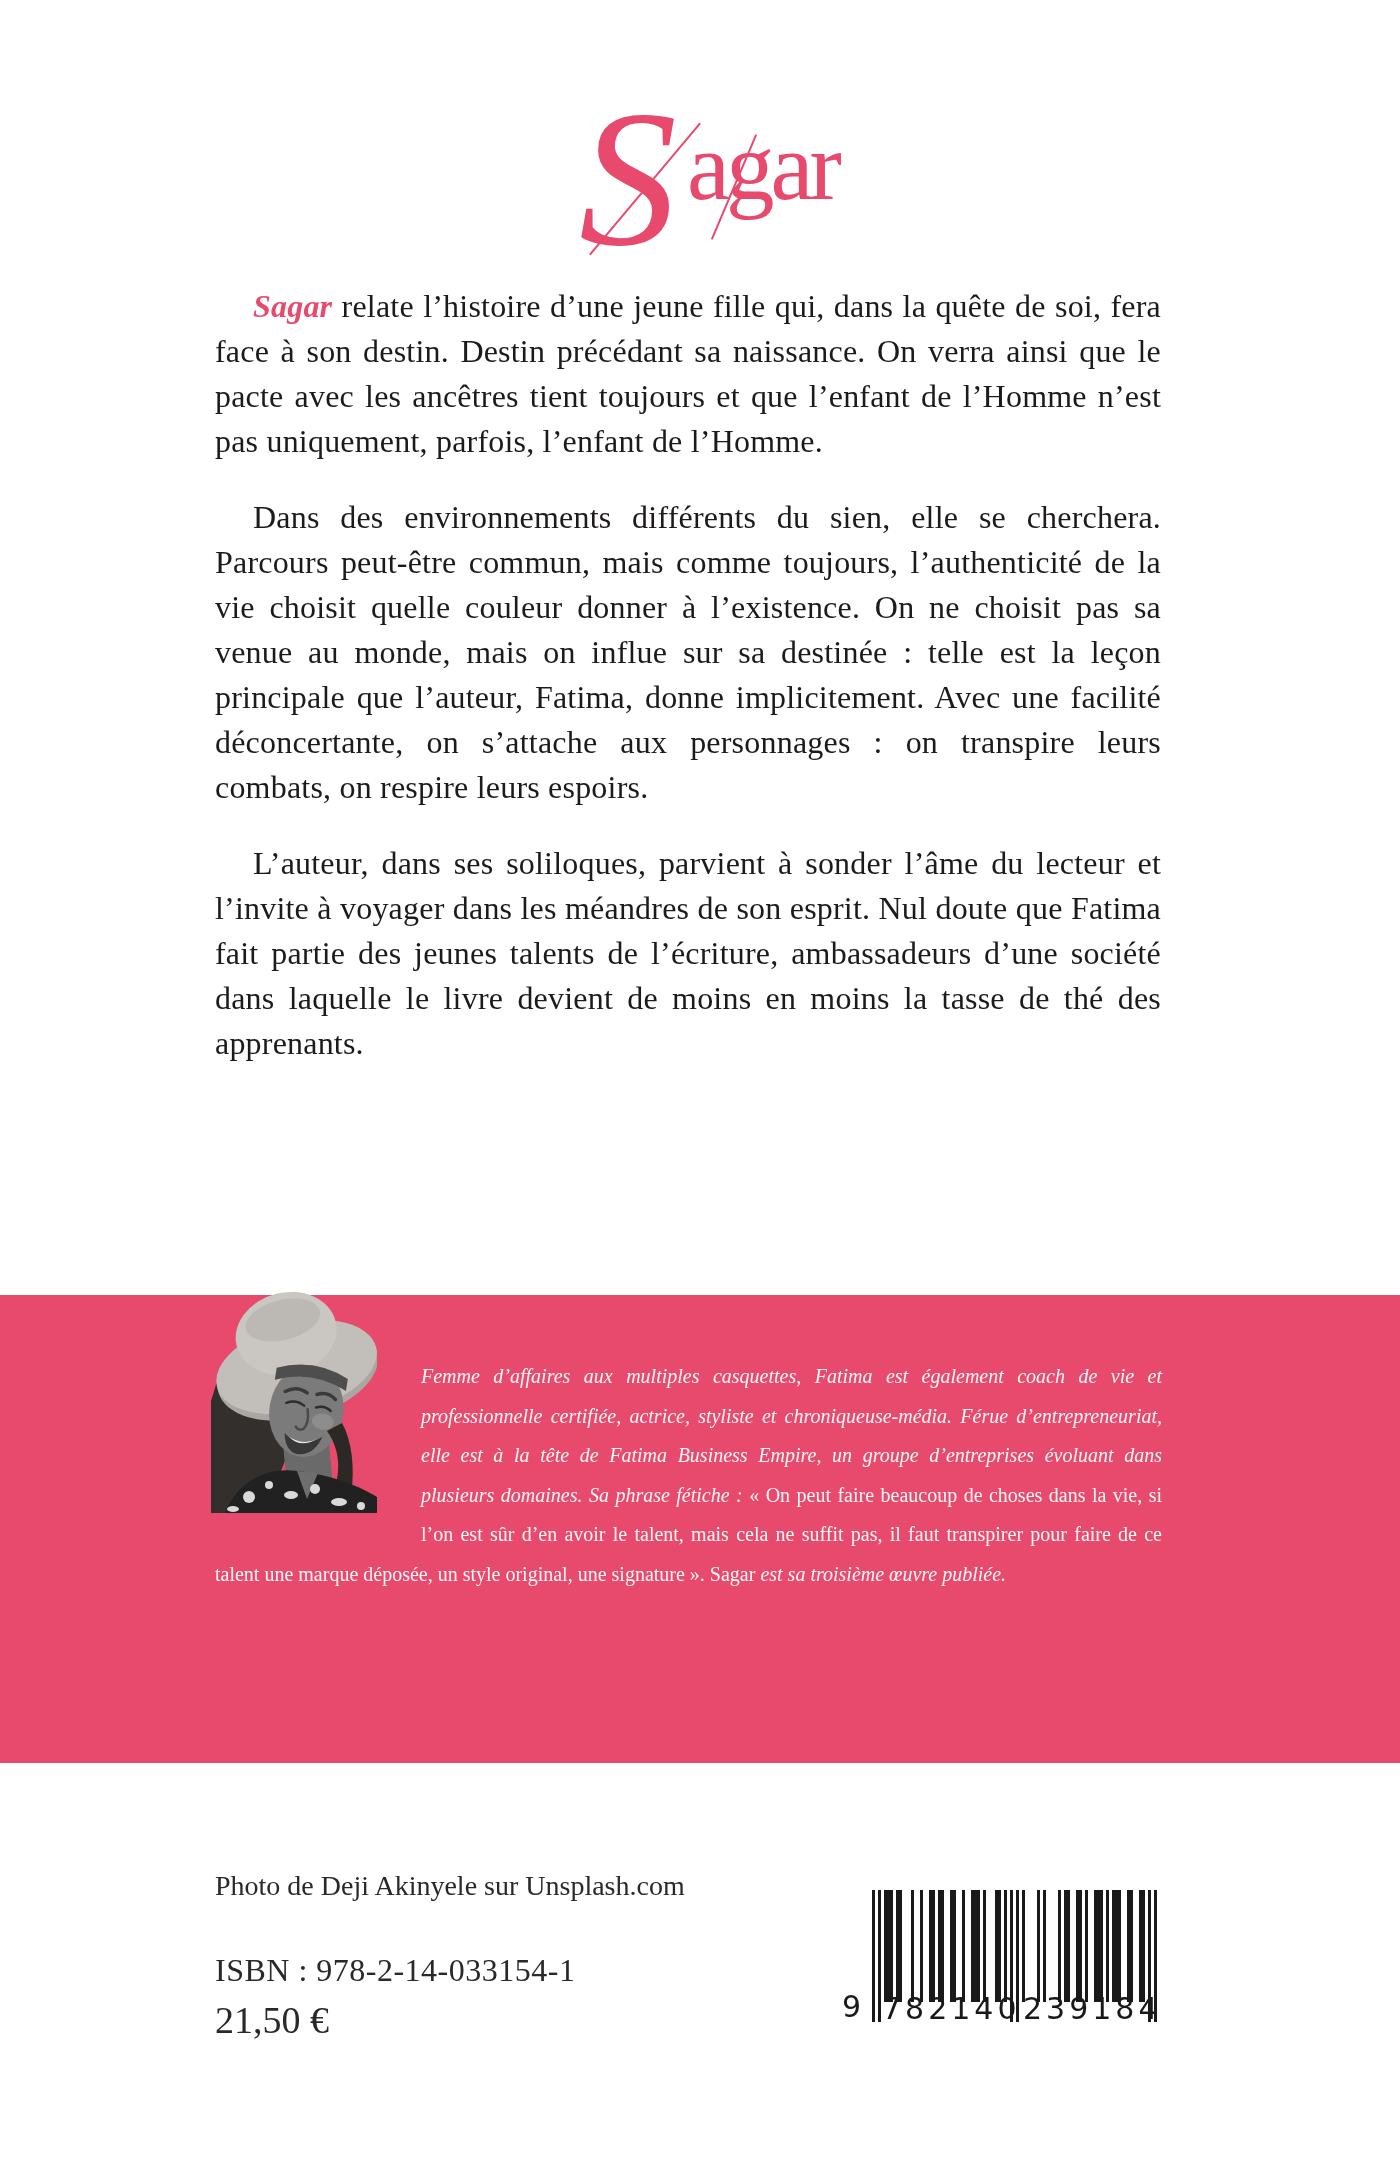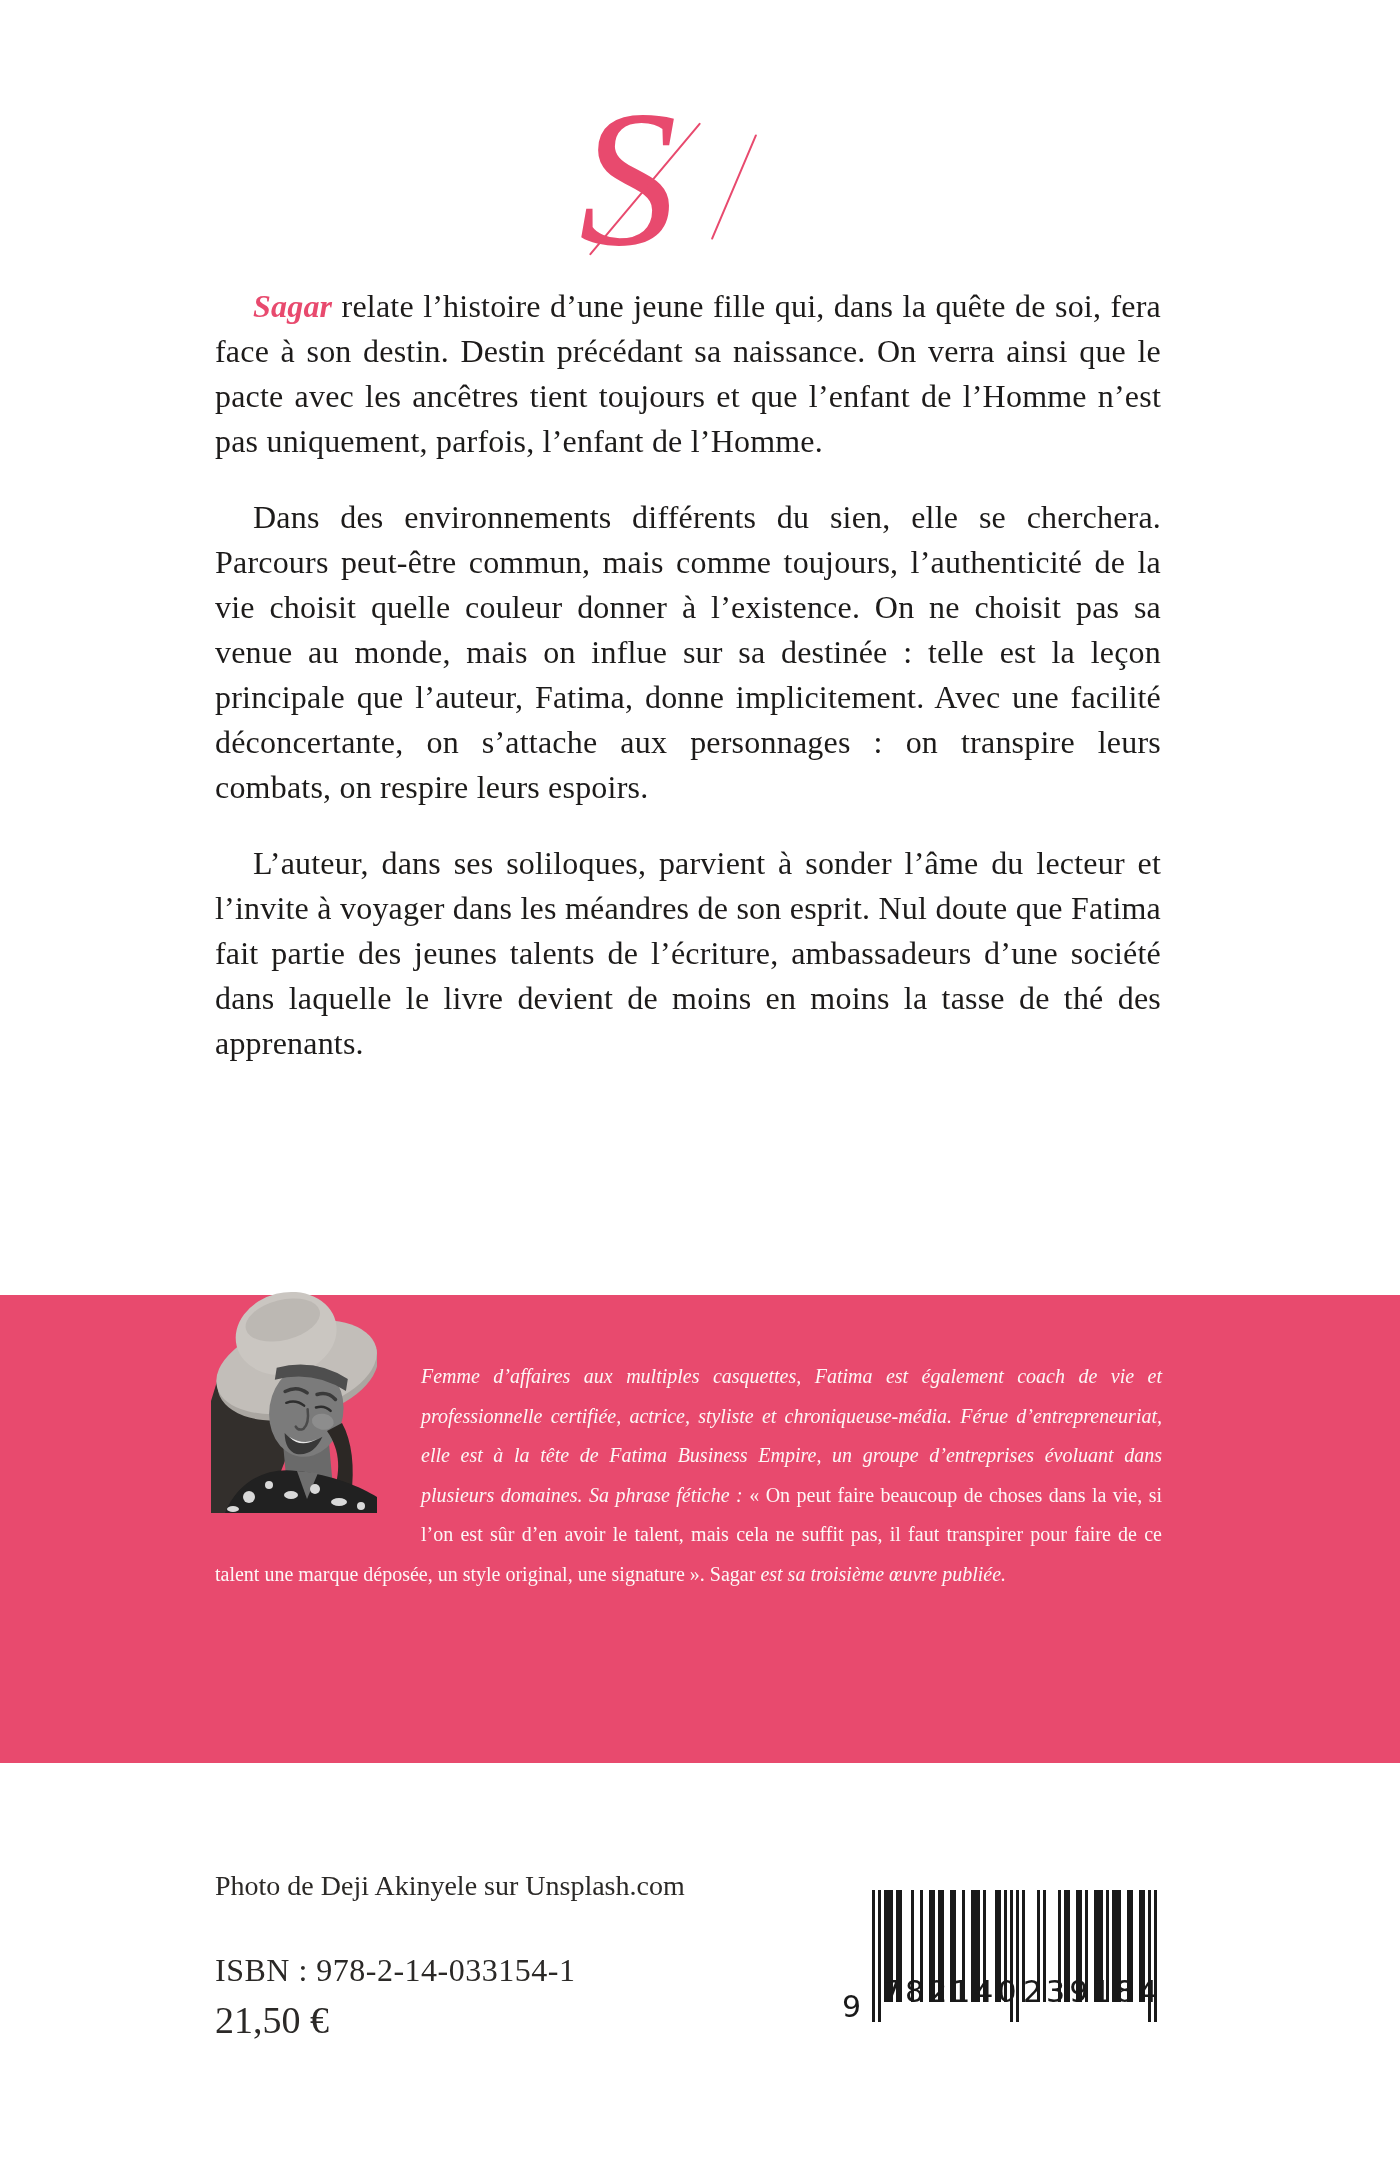--- a/index.html
+++ b/index.html
@@ -57,35 +57,36 @@
   .price{position:absolute;left:215px;top:1998px;font-size:38px;color:#2b2927;}
   
   .barcode{position:absolute;left:872px;top:1890px;width:285px;height:140px;}
   .barcode .bar{position:absolute;top:0;width:3px;height:112px;background:#191919;}
   .barcode .bar.guard{height:132px;}
   .barcode-prefix{
     position:absolute;left:-30px;top:102px;
     font:30px/1 "DejaVu Sans","Liberation Sans",sans-serif;color:#191919;
   }
   .barcode-num{
-    position:absolute;top:87px;height:30px;
+    position:absolute;top:104px;height:30px;
     font:30px/1 "DejaVu Sans","Liberation Sans",sans-serif;color:#191919;
     text-align:center;letter-spacing:4px;
   }
   .num-left{left:10px;width:124px;}
   .num-right{left:151px;width:124px;}
   :root{--pink:#e84a6e;}
 </style>
 </head>
 <body>
 
 <div class="page">
 
   <div class="logo">
     <span class="logo-s">S</span>
+    <span class="logo-rest">agar</span>
     <div class="logo-slash slash-s"></div>
     <div class="logo-slash slash-g"></div>
   </div>
 
   <div class="synopsis">
     <p><span class="lead-word">Sagar</span><span> relate l’histoire d’une jeune fille qui, dans la quête de soi, fera face à son destin. Destin précédant sa naissance. On verra ainsi que le pacte avec les ancêtres tient toujours et que l’enfant de l’Homme n’est pas uniquement, parfois, l’enfant de l’Homme.</span></p>
     <p>Dans des environnements différents du sien, elle se cherchera. Parcours peut-être commun, mais comme toujours, l’authenticité de la vie choisit quelle couleur donner à l’existence. On ne choisit pas sa venue au monde, mais on influe sur sa destinée : telle est la leçon principale que l’auteur, Fatima, donne implicitement. Avec une facilité déconcertante, on s’attache aux personnages : on transpire leurs combats, on respire leurs espoirs.</p>
     <p>L’auteur, dans ses soliloques, parvient à sonder l’âme du lecteur et l’invite à voyager dans les méandres de son esprit. Nul doute que Fatima fait partie des jeunes talents de l’écriture, ambassadeurs d’une société dans laquelle le livre devient de moins en moins la tasse de thé des apprenants.</p>
   </div>
 

